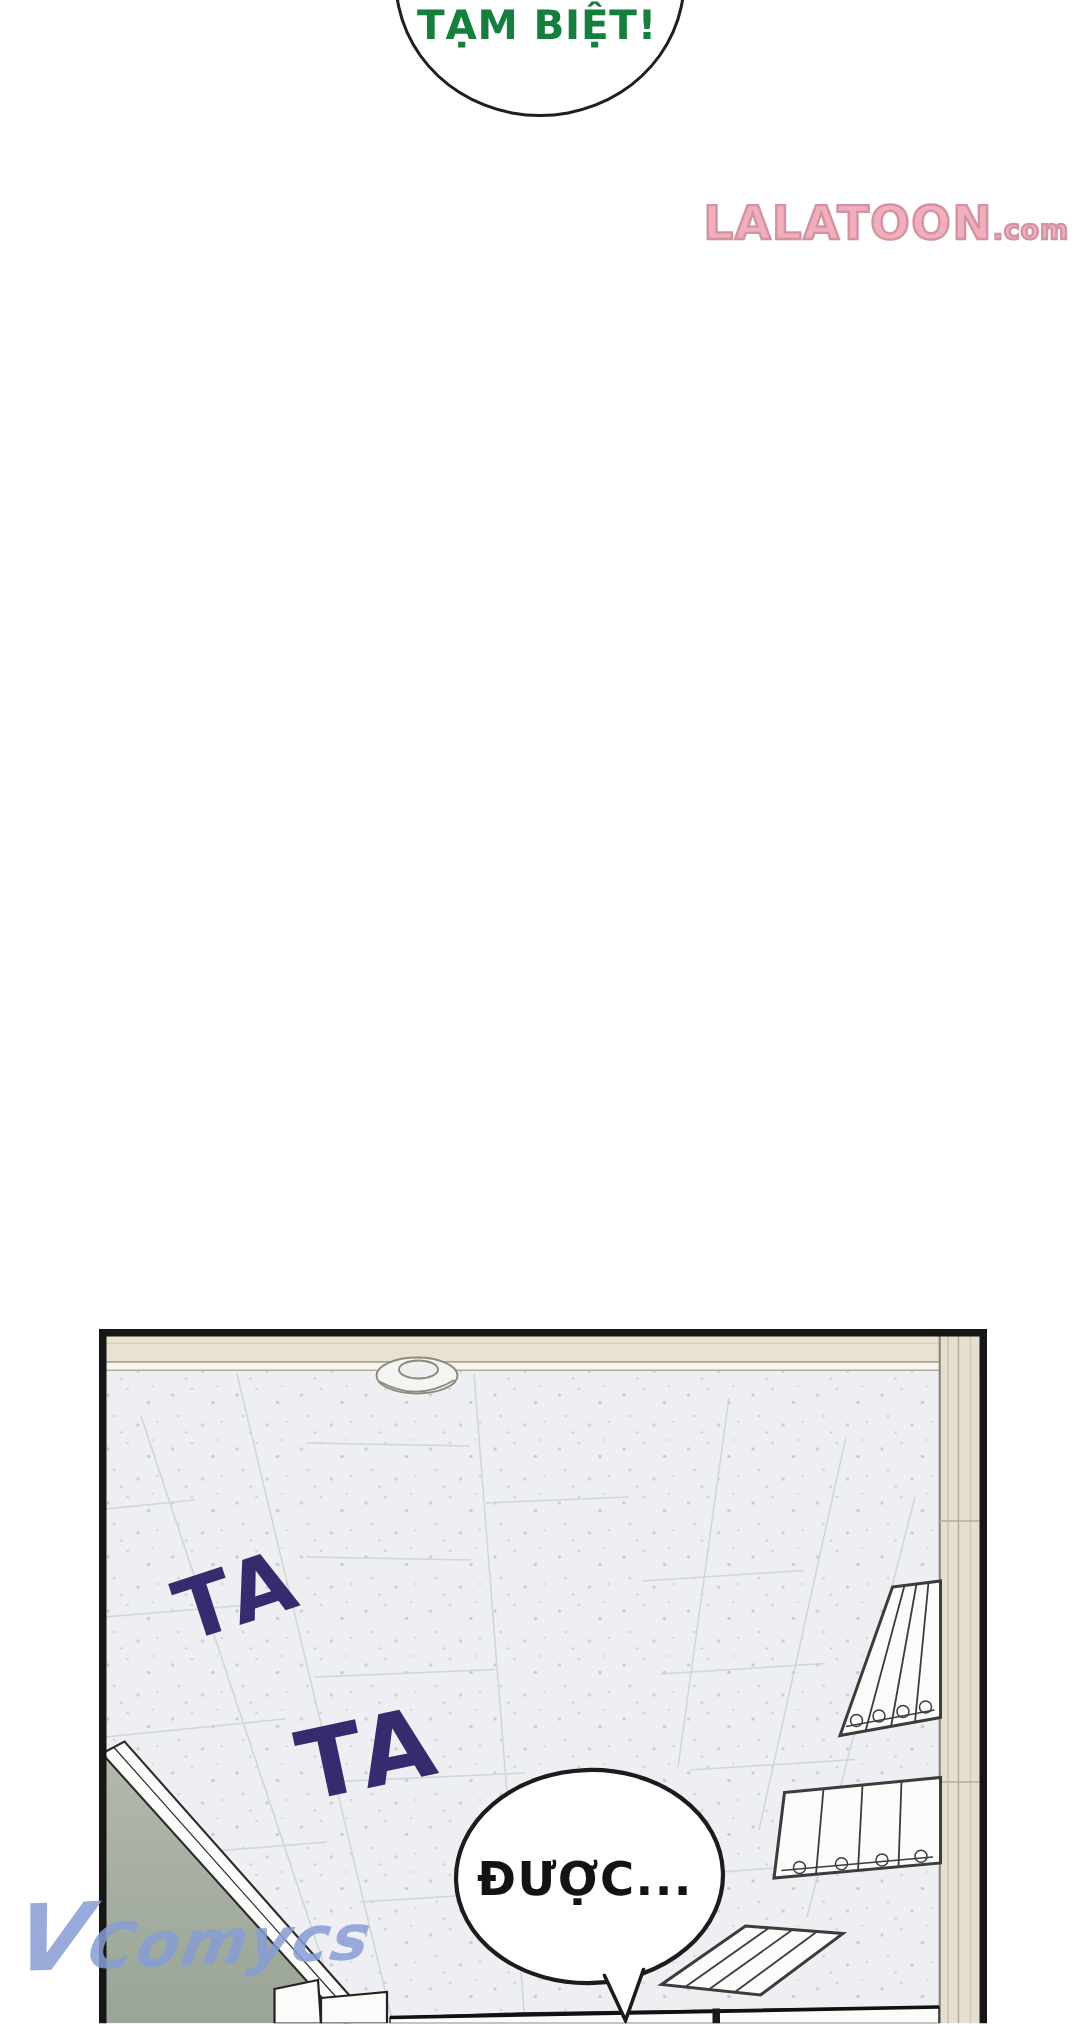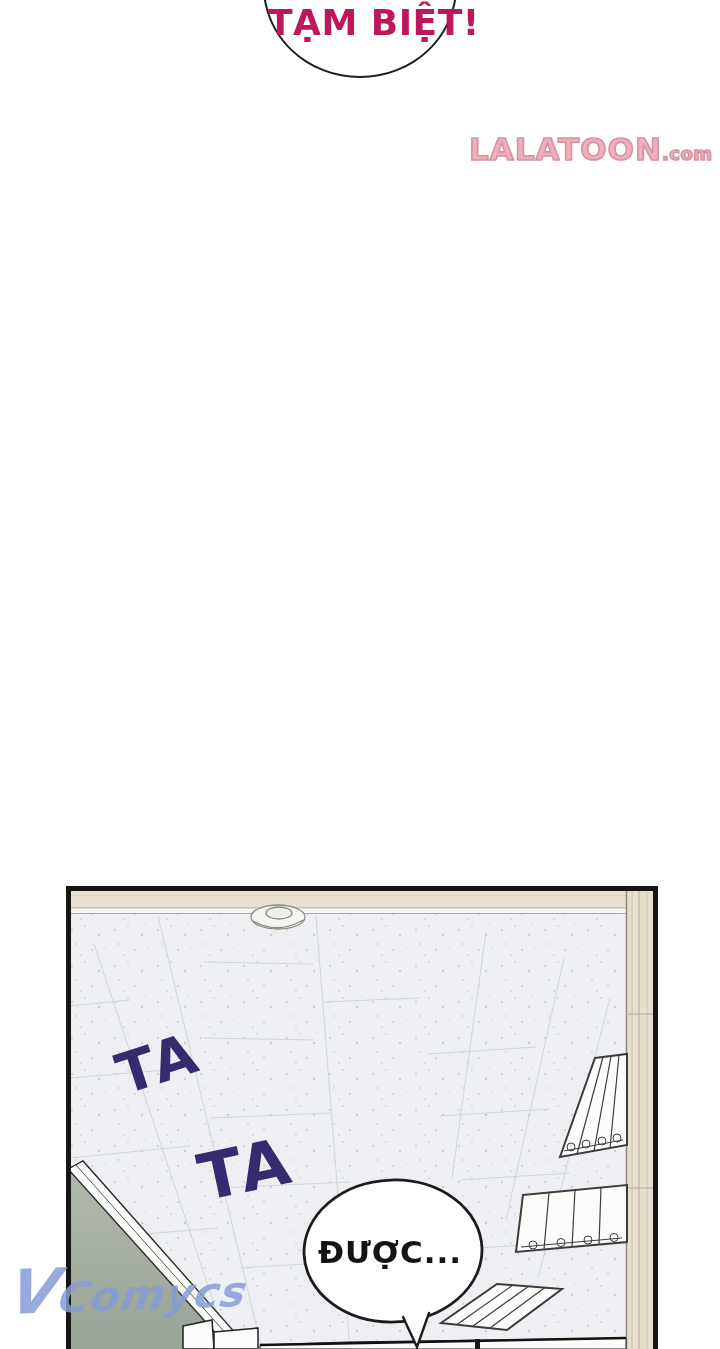--- a/index.html
+++ b/index.html
@@ -8,22 +8,22 @@
     background:#ffffff;
     font-family:"DejaVu Sans", sans-serif;
   }
   
   .top-bubble{
     position:absolute;left:263px;top:-104px;width:190px;height:178px;
     background:#fff;border:2.5px solid #1f1f1f;border-radius:50%;
   }
   .top-bubble-text{
     position:absolute;left:268px;top:2px;width:180px;
-    text-align:center;font-weight:bold;font-size:36px;letter-spacing:0.5px;
-    color:#be185d;white-space:nowrap;
+    text-align:center;font-weight:bold;font-size:27px;letter-spacing:0.5px;
+    color:#15803d;white-space:nowrap;
   }
   
   .logo{
     position:absolute;left:469px;top:131px;white-space:nowrap;
     font-weight:bold;color:#f3aebb;
     -webkit-text-stroke:1.6px #d294a4;
   }
   .logo .main{font-size:31px;letter-spacing:1px;}
   .logo .suffix{font-size:18px;letter-spacing:0.5px;}
   

